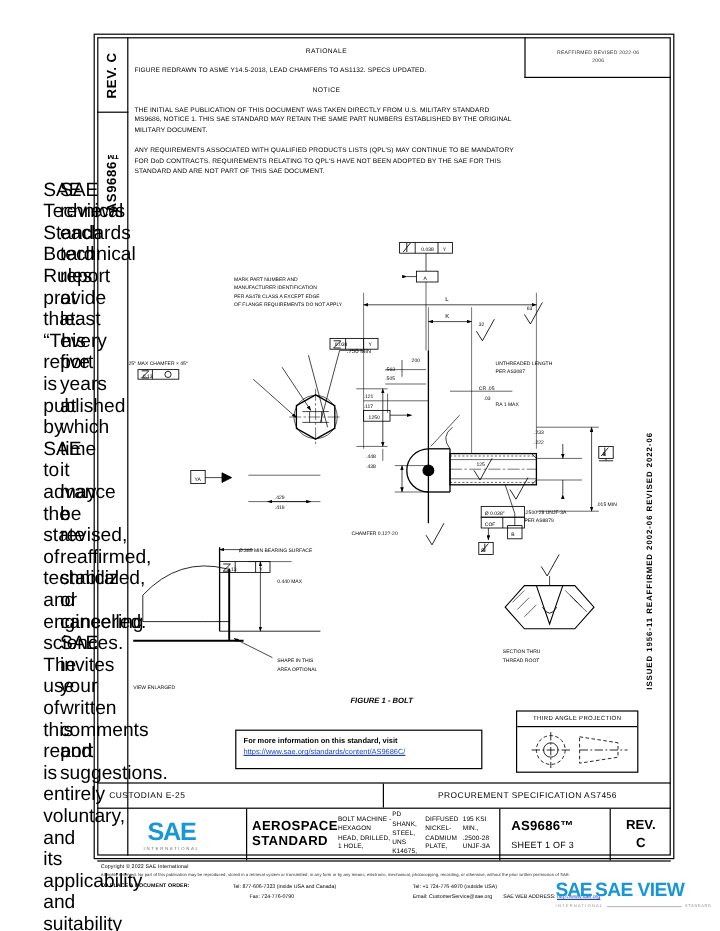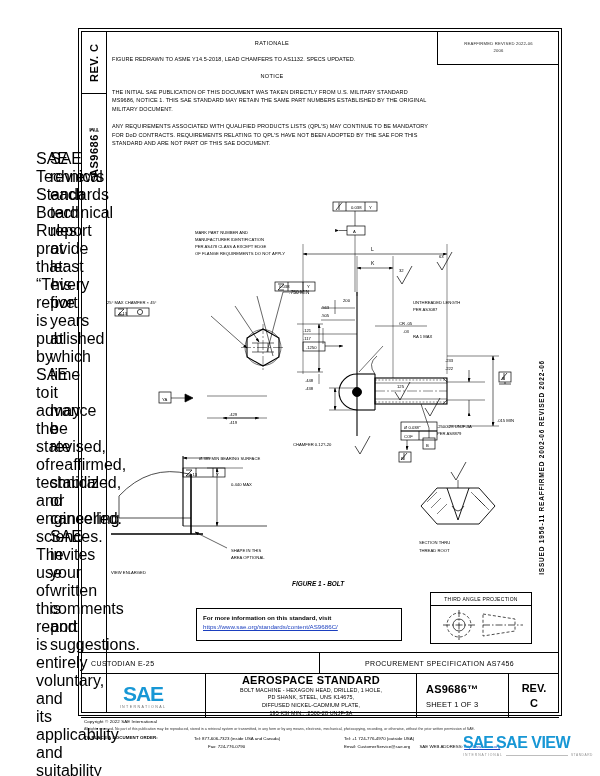--- a/index.html
+++ b/index.html
@@ -75,21 +75,21 @@
   
   .tblock{position:absolute;left:81px;top:674px;width:478px;height:44px;
           border-bottom:1.2px solid #000;box-sizing:border-box;display:flex;}
   .tb-logo{width:125px;border-right:1.2px solid #000;box-sizing:border-box;
            display:flex;flex-direction:column;align-items:center;
            justify-content:center;}
   .sae-word{font-size:21px;font-weight:bold;color:#1797d5;letter-spacing:-1px;
             line-height:1;font-family:"Liberation Sans", sans-serif;}
   .sae-sub{font-size:3.6px;color:#6d6d6d;letter-spacing:1.4px;margin-top:1px;}
   .tb-mid{width:211px;border-right:1.2px solid #000;box-sizing:border-box;
-          display:flex;flex-direction:column;align-items:center;
+          display:flex;flex-direction:row;align-items:center;
           justify-content:center;text-align:left;padding:0 4px;}
   .tb-mid h1{font-size:11px;font-weight:bold;letter-spacing:.3px;margin:0 0 1px;}
   .tb-mid .d{font-size:5.4px;line-height:1.42;letter-spacing:.1px;}
   .tb-num{width:92px;border-right:1.2px solid #000;box-sizing:border-box;
           display:flex;flex-direction:column;justify-content:center;
           padding-left:9px;}
   .tb-num .n{font-size:11px;font-weight:bold;letter-spacing:.2px;}
   .tb-num .s{font-size:7.5px;margin-top:5px;letter-spacing:.2px;}
   .tb-rev{flex:1;display:flex;flex-direction:column;align-items:center;
           justify-content:center;}

